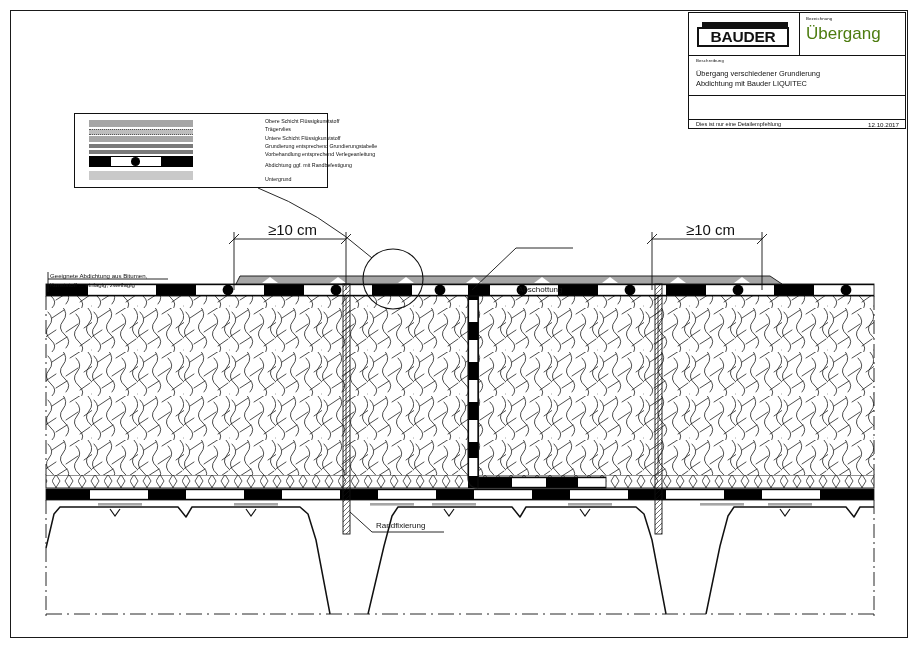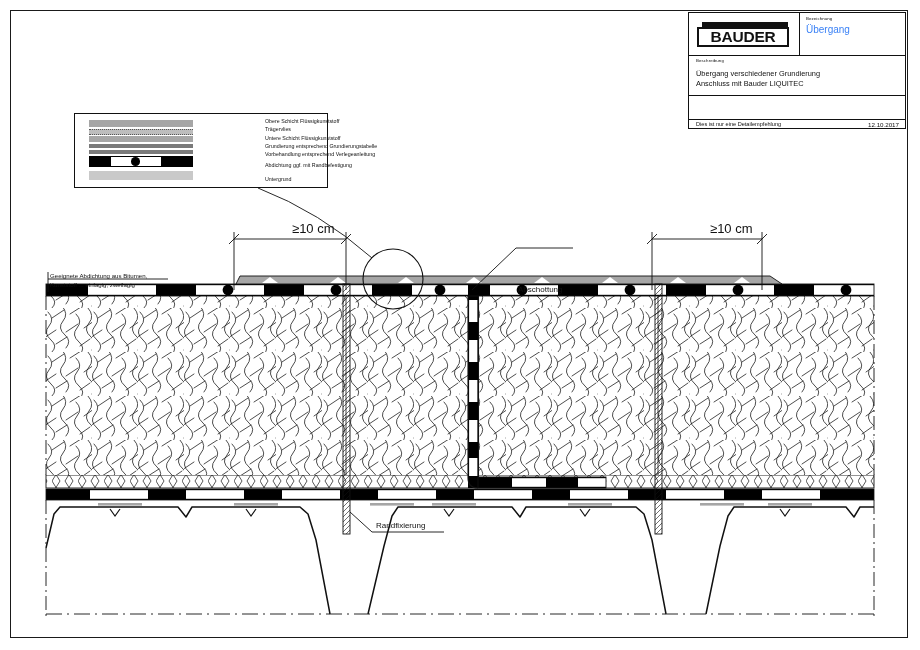--- a/index.html
+++ b/index.html
@@ -14,21 +14,21 @@
   .tb-cap{font-size:4.4px;letter-spacing:.02em;color:#111;line-height:1;}
   .tb-txt{font-size:7.4px;color:#111;line-height:1.35;}
 
   #logo-cell{position:absolute;left:0;top:0;width:110px;height:42px;}
   #bauder-logo{position:absolute;left:8px;top:9px;width:92px;height:25px;}
   #bauder-bar{position:absolute;left:5px;top:0px;width:86px;height:4.5px;background:#111;}
   #bauder-box{position:absolute;left:0;top:4.5px;width:92px;height:20.5px;border:2.6px solid #111;box-sizing:border-box;
      display:flex;align-items:flex-start;justify-content:center;}
   #bauder-word{font-family:"Liberation Sans",sans-serif;font-weight:bold;font-size:15.5px;letter-spacing:-0.2px;color:#111;line-height:1;}
   #bez-cell{position:absolute;left:110px;top:0;width:108px;height:42px;}
-  #bez-title{position:absolute;left:7px;top:12px;font-size:10px;color:#3b82f6;line-height:1;}
+  #bez-title{position:absolute;left:7px;top:12px;font-size:17px;color:#4d7c0f;line-height:1;}
 
   #desc-cell{position:absolute;left:0;top:42px;width:100%;height:40px;}
   #desc-lines{position:absolute;left:7px;top:14px;}
 
   #datei-cell{position:absolute;left:0;top:82px;width:100%;height:24px;}
   #datei-val{position:absolute;left:18px;top:8px;font-size:11.5px;color:#111;line-height:1;}
 
   #foot-cell{position:absolute;left:0;top:106px;width:100%;height:11px;}
   #foot-note{position:absolute;left:7px;top:2px;font-size:5.6px;color:#111;}
   #foot-date{position:absolute;right:6px;top:2px;font-size:6.2px;color:#111;}
@@ -41,21 +41,21 @@
   .sw-dark{background:#7a7a7a;}
   .sw-light{background:#c9c9c9;}
   .sw-dot-band{background:#000;height:11px;position:relative;}
   .sw-dot-white{position:absolute;left:22px;top:0.8px;width:50px;height:9.4px;background:#fff;}
   .sw-dot{position:absolute;left:42px;top:1.2px;width:8.6px;height:8.6px;border-radius:50%;background:#000;}
   #legend-texts{position:absolute;left:190px;top:5px;width:150px;}
   .lg-t{font-size:5.3px;line-height:1;color:#111;white-space:nowrap;}
 
   
   .lbl{position:absolute;font-size:8px;color:#111;white-space:nowrap;line-height:1;}
-  .dim-lbl{position:absolute;font-size:13px;color:#111;white-space:nowrap;line-height:1;margin-left:24px;}
+  .dim-lbl{position:absolute;font-size:15px;color:#111;white-space:nowrap;line-height:1;}
   .note-sm{position:absolute;font-size:6.1px;color:#111;white-space:nowrap;line-height:1.25;}
 
   svg{display:block;}
   #art{position:absolute;left:0;top:0;width:920px;height:650px;pointer-events:none;}
 </style>
 </head>
 <body>
 
 <div id="page">
 
@@ -289,21 +289,21 @@
 
     <div id="bez-cell">
       <div class="tb-cap" style="position:absolute;left:7px;top:4px;">Bezeichnung</div>
       <div id="bez-title">Übergang</div>
     </div>
 
     <div id="desc-cell">
       <div class="tb-cap" style="position:absolute;left:7px;top:4px;">Beschreibung</div>
       <div id="desc-lines">
         <div class="tb-txt">Übergang verschiedener Grundierung</div>
-        <div class="tb-txt">Anschluss mit Bauder LIQUITEC</div>
+        <div class="tb-txt">Abdichtung mit Bauder LIQUITEC</div>
       </div>
     </div>
 
 
     <div id="foot-cell">
       <div id="foot-note">Dies ist nur eine Detailempfehlung</div>
       <div id="foot-date">12.10.2017</div>
     </div>
 
     <div class="tb-div" style="left:0;top:42px;width:100%;height:1px;"></div>

